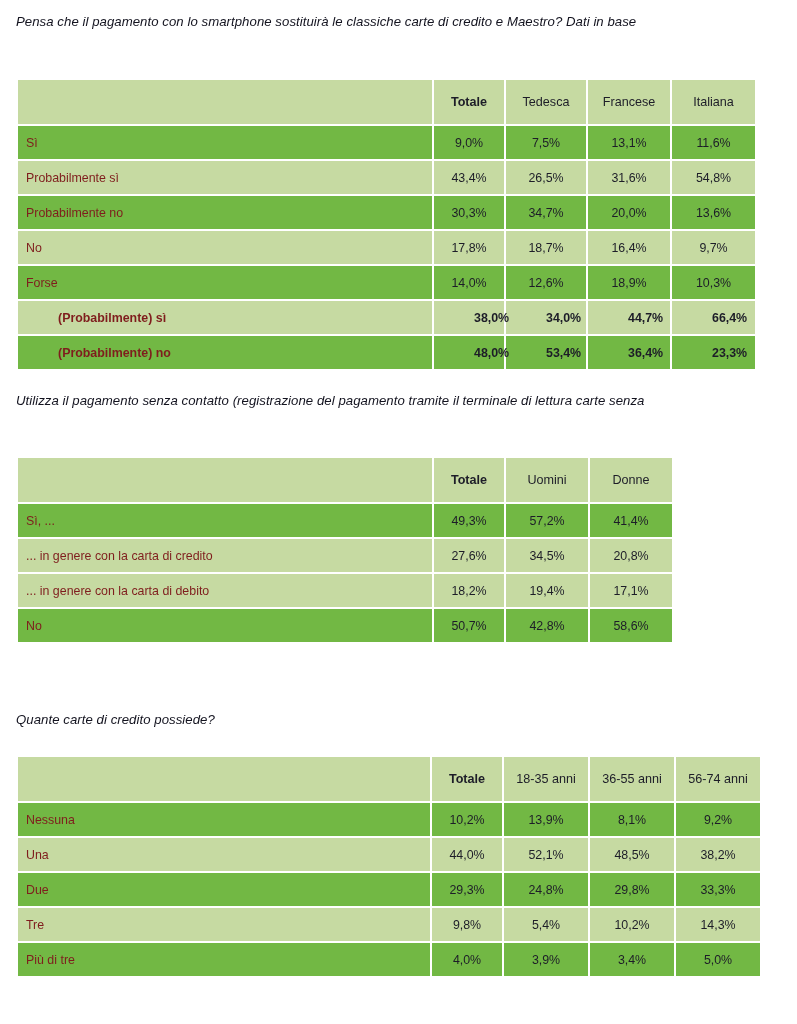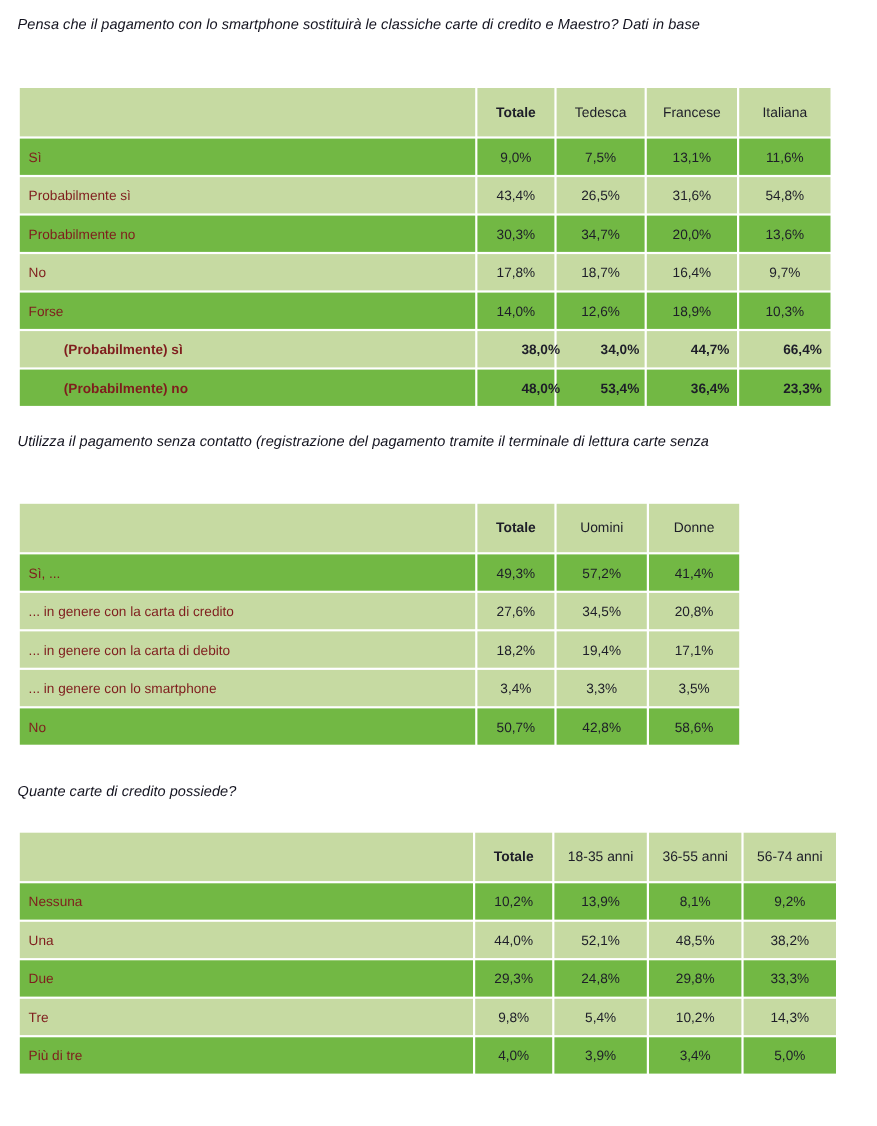--- a/index.html
+++ b/index.html
@@ -192,26 +192,20 @@
         <td class="num tot">27,6%</td>
         <td class="num">34,5%</td>
         <td class="num">20,8%</td>
       </tr>
       <tr class="light">
         <td class="lbl">... in genere con la carta di debito</td>
         <td class="num tot">18,2%</td>
         <td class="num">19,4%</td>
         <td class="num">17,1%</td>
       </tr>
-      <tr class="light">
-        <td class="lbl">... in genere con lo smartphone</td>
-        <td class="num tot">3,4%</td>
-        <td class="num">3,3%</td>
-        <td class="num">3,5%</td>
-      </tr>
       <tr class="dark">
         <td class="lbl">No</td>
         <td class="num tot">50,7%</td>
         <td class="num">42,8%</td>
         <td class="num">58,6%</td>
       </tr>
     </tbody>
   </table>
 
   <div class="question" style="left:16px; top:710px;">

